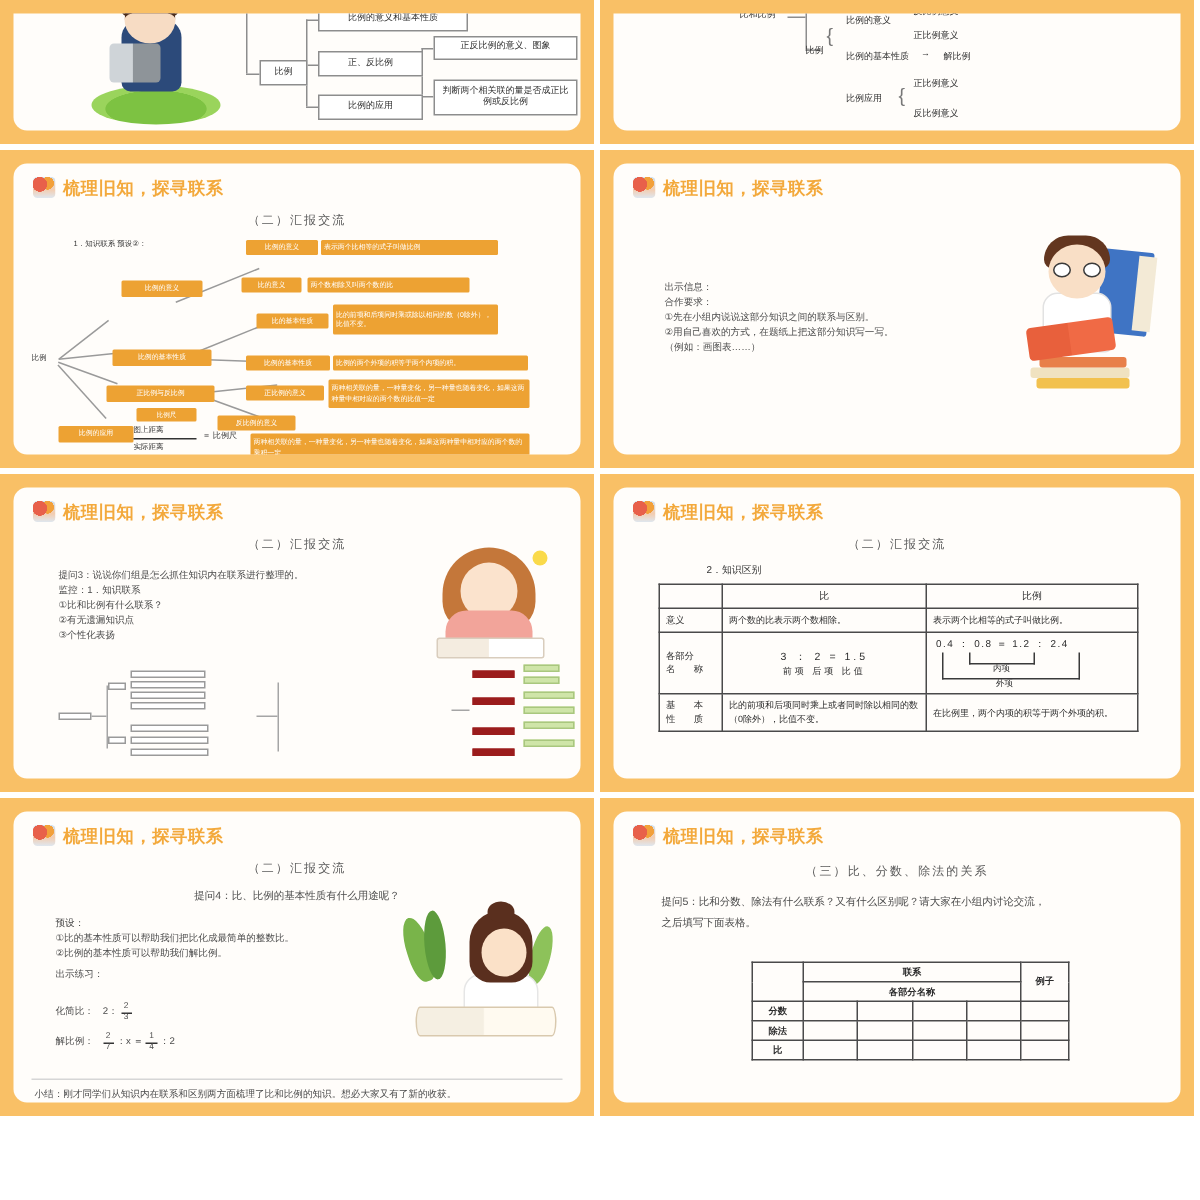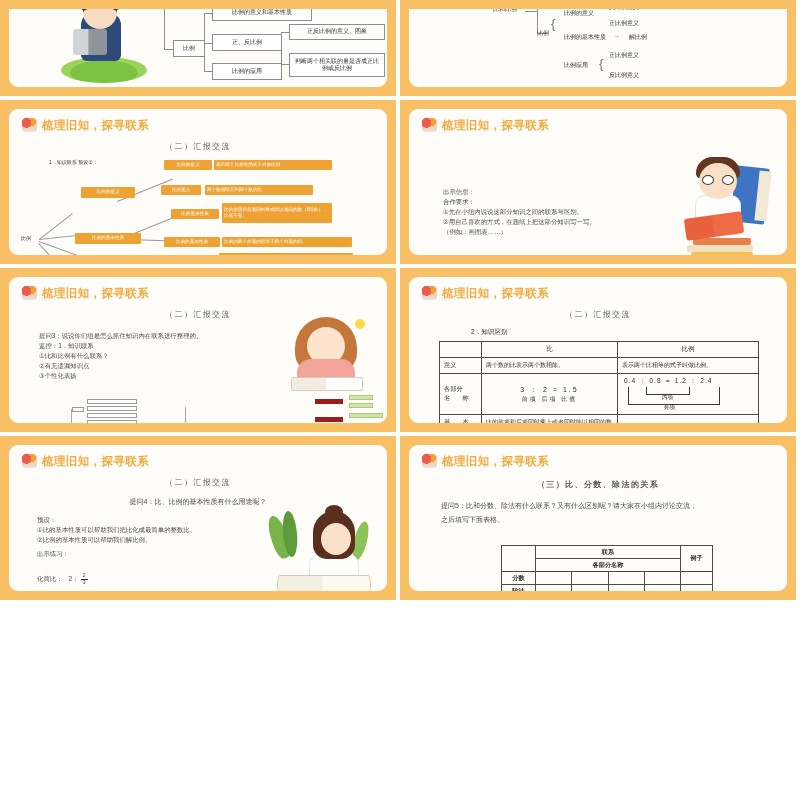--- a/index.html
+++ b/index.html
@@ -11,21 +11,21 @@
     font-family: "Liberation Sans", "DejaVu Sans", sans-serif;
     overflow: hidden;
   }
   #grid {
     width: 800px;
     display: flex;
     flex-wrap: wrap;
   }
   .slide-cell {
     width: 396px;
-    height: 164px;
+    height: 212px;
     margin: 0 4px 4px 0;
     background: #f9c066;
     padding: 9px;
     position: relative;
     overflow: hidden;
     flex: 0 0 auto;
   }
   .slide-cell.col2 { margin-right: 0; }
   .slide-inner {
     width: 100%; height: 100%;
@@ -532,21 +532,21 @@
     </div>
   </div>
 
   <div class="slide-cell col2">
     <div class="slide-inner">
       <div class="sl-head">
         <span class="badge-icon"></span>
         <span class="sl-title">梳理旧知，探寻联系</span>
       </div>
 
-      <div class="sub-head ctr" style="position:absolute; left:0; right:0; top:34px;font-weight:bold;">（三）比、分数、除法的关系</div>
+      <div class="sub-head ctr" style="position:absolute; left:0; right:0; top:34px;">（三）比、分数、除法的关系</div>
 
       <div style="position:absolute; left:32px; top:56px; right:24px;">
         <div class="body-txt bigger">提问5：比和分数、除法有什么联系？又有什么区别呢？请大家在小组内讨论交流，</div>
         <div class="body-txt bigger" style="margin-top:3px;">之后填写下面表格。</div>
       </div>
 
       <table class="et" style="left:92px; top:100px; width:212px;">
         <tbody>
             <tr>
           <td rowspan="2" style="width:34px;"></td>

